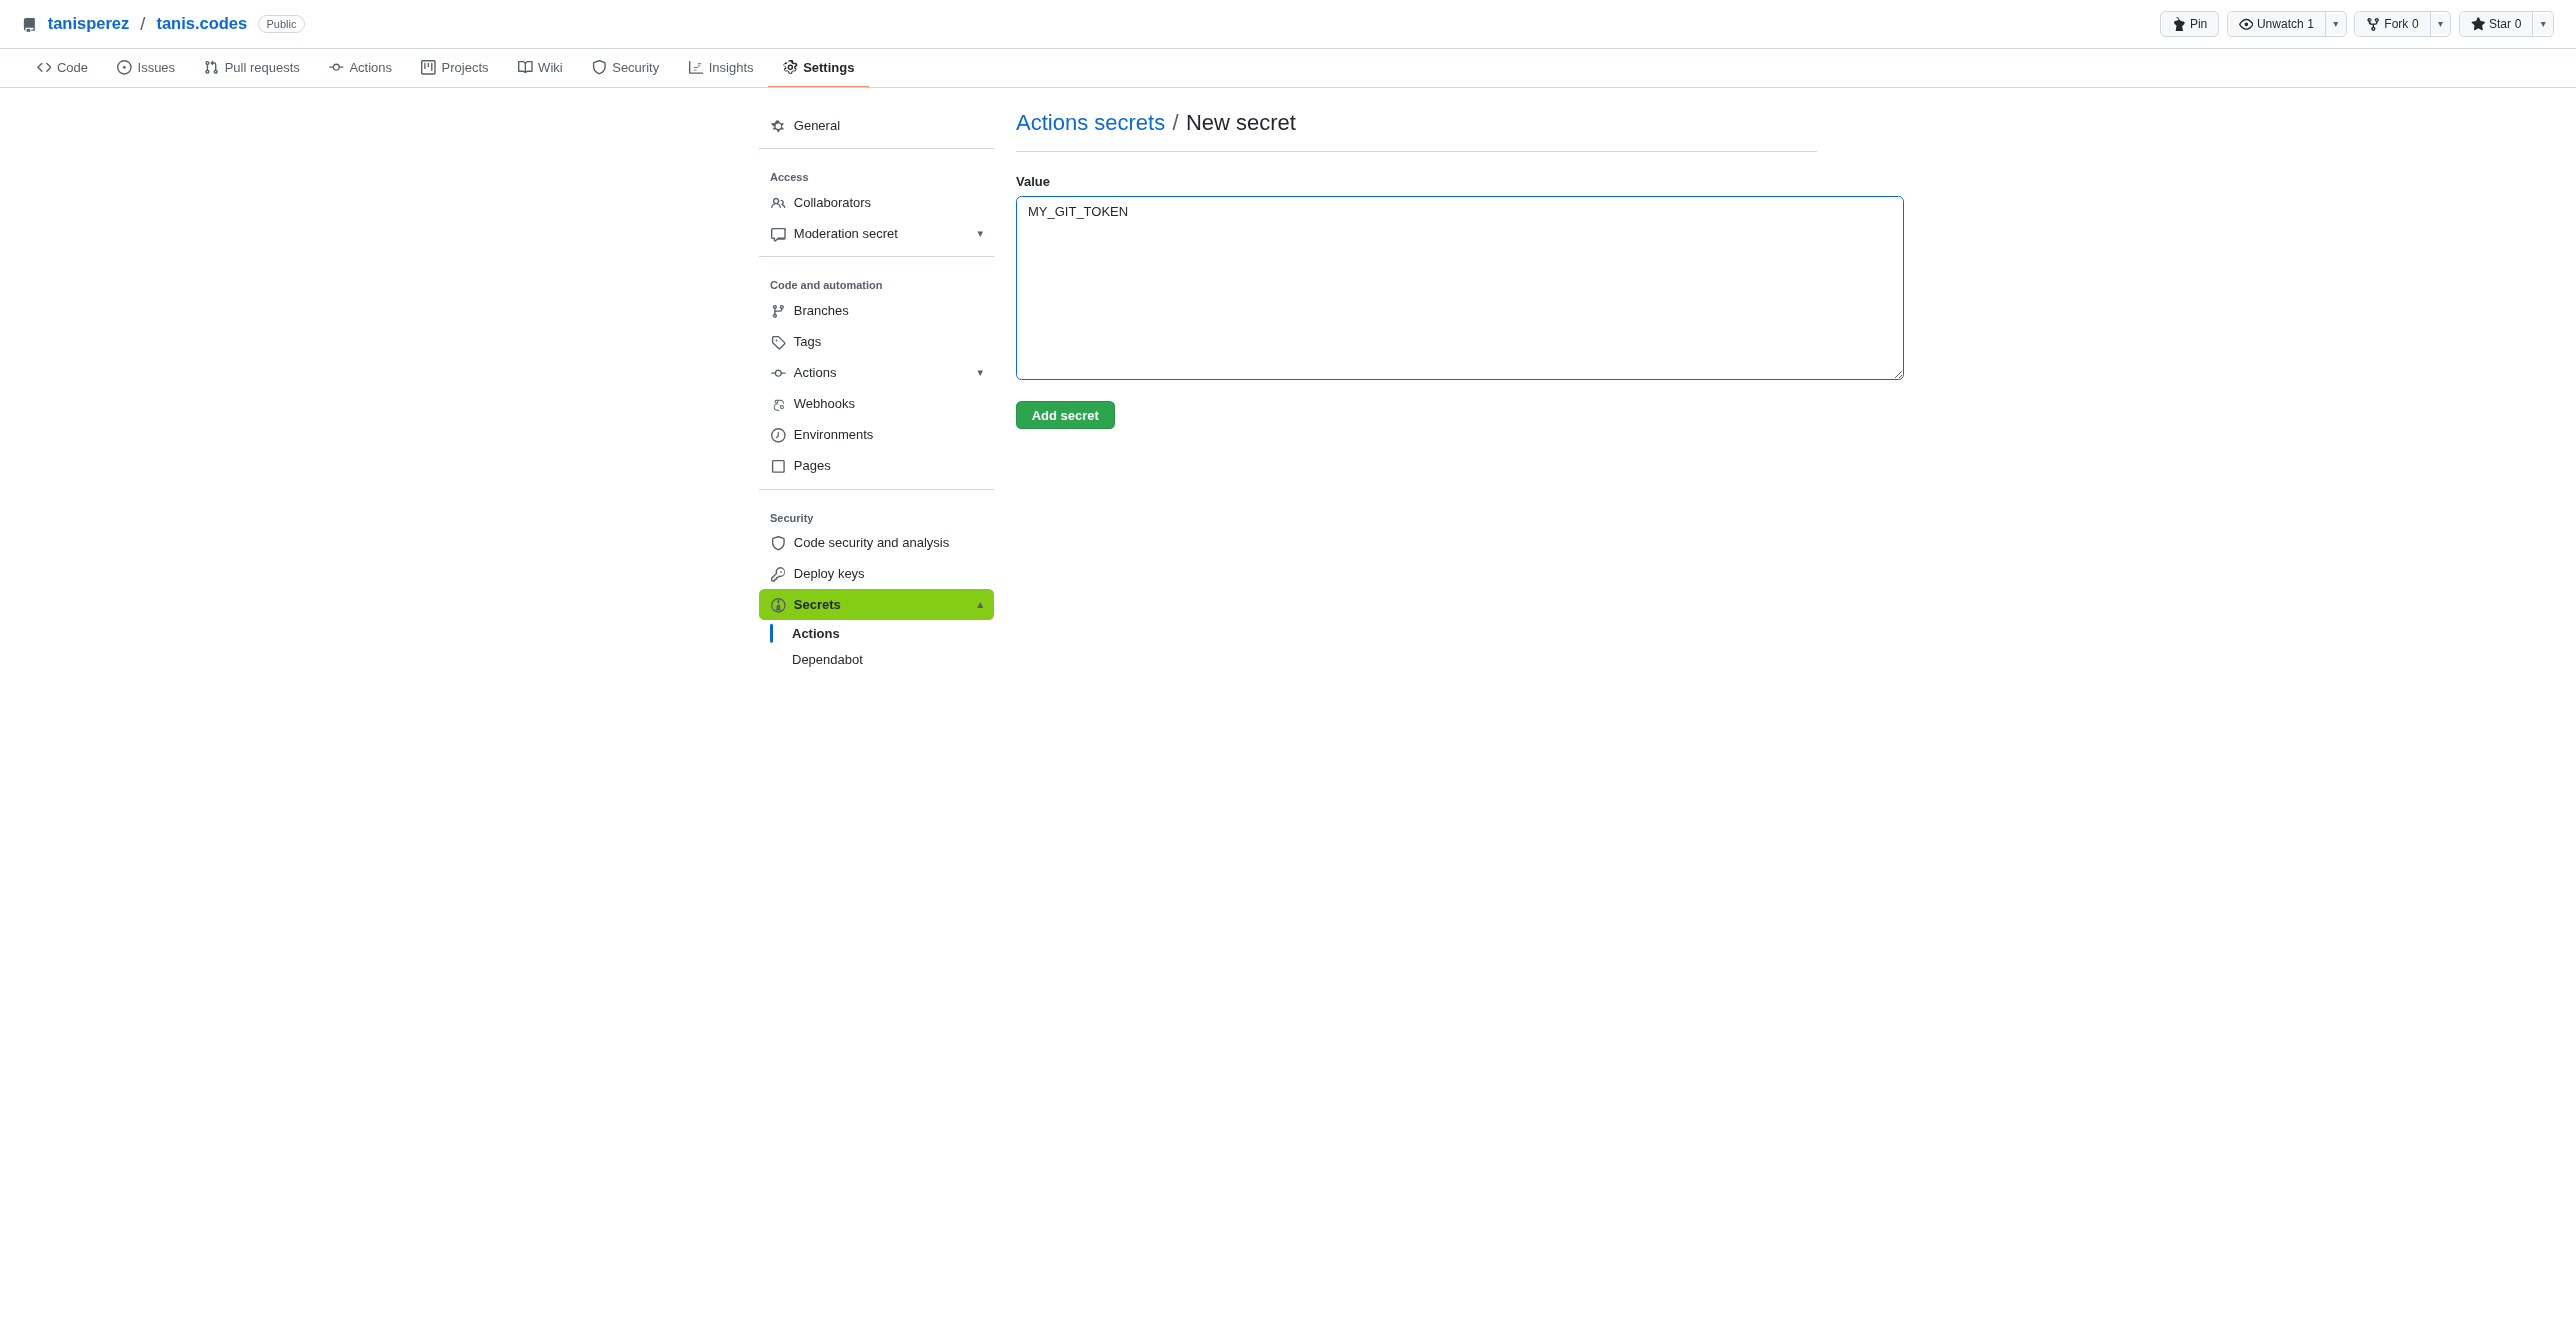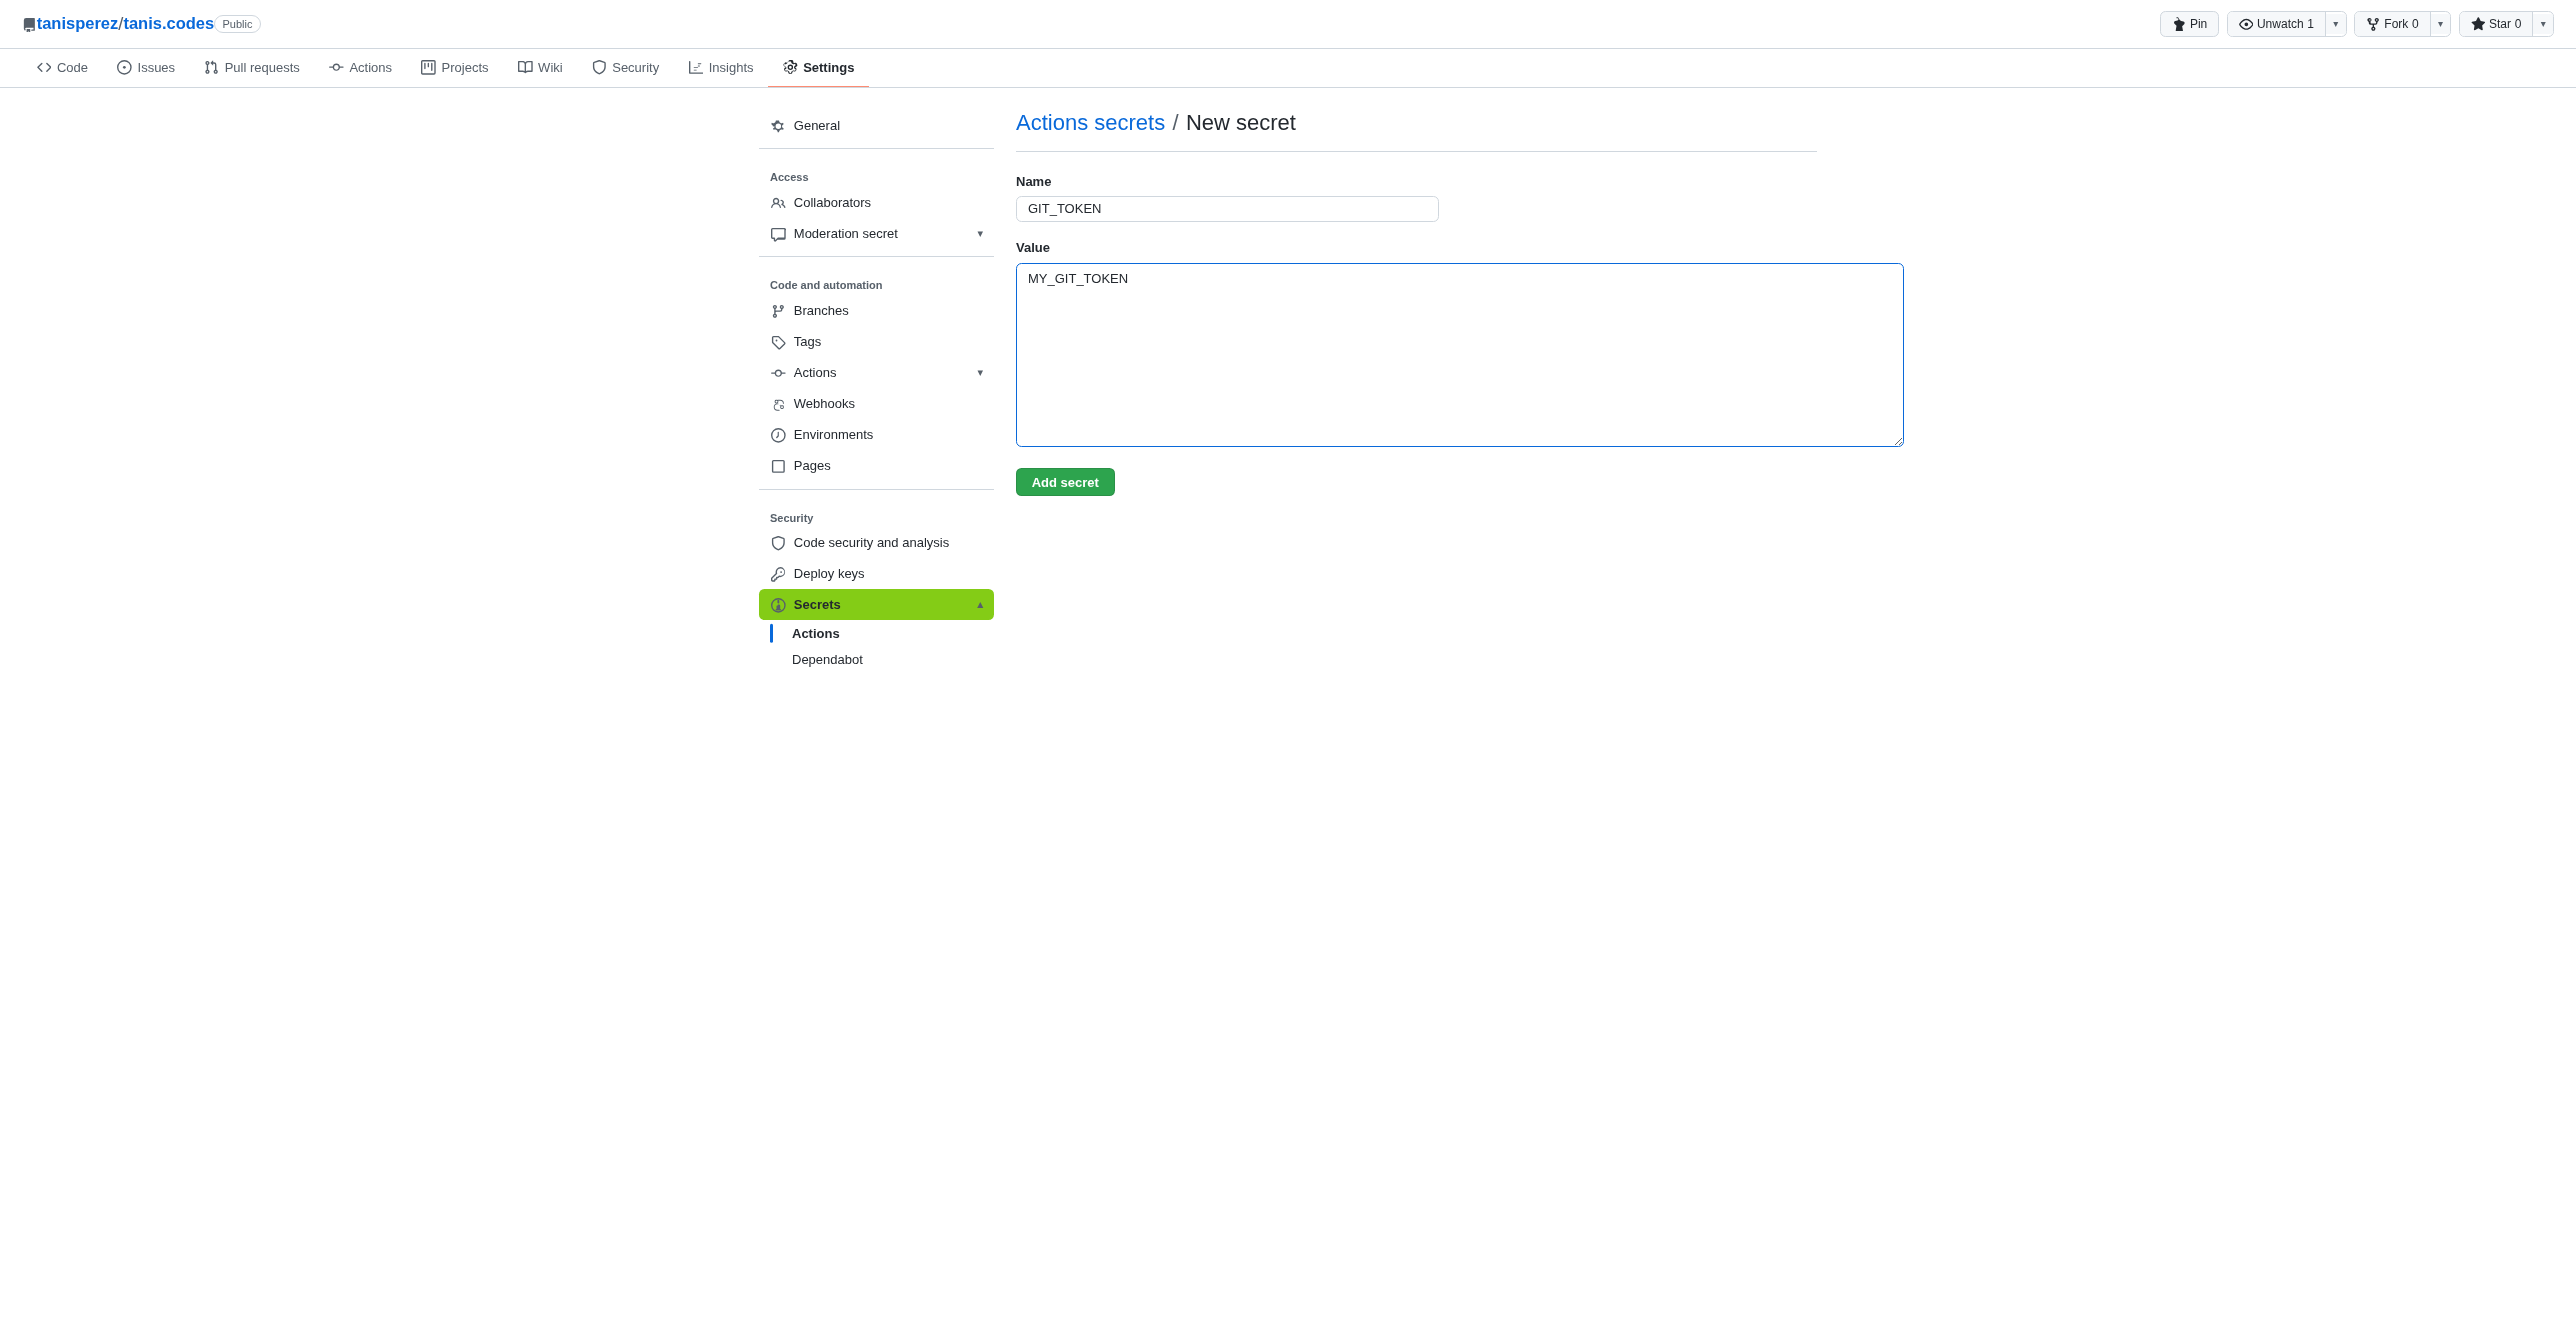--- a/index.html
+++ b/index.html
@@ -14,21 +14,21 @@
     .top-header {
       display: flex;
       align-items: center;
       padding: 11px 22px;
       border-bottom: 0.9px solid #d0d7de;
       background: #ffffff;
     }
     .repo-title {
       display: flex;
       align-items: center;
-      gap: 0;
+      gap: 11px;
       font-size: 16.5px;
       flex: 1;
     }
     .repo-icon {
       color: #57606a;
       font-size: 16.5px;
     }
     .repo-owner {
       color: #0969da;
       font-weight: 600;
@@ -536,24 +536,20 @@
   </aside>
 
   <main class="content-area">
     <div class="page-heading">
       <a class="page-heading-link">Actions secrets</a>
       <span class="page-heading-separator">/</span>
       <span class="page-heading-current">New secret</span>
     </div>
     <hr class="page-divider">
 
-    <div class="form-group">
-      <label class="form-label">Name</label>
-      <input class="form-input" type="text" value="GIT_TOKEN" style="">
-    </div>
 
     <div class="form-group">
       <label class="form-label">Value</label>
       <textarea class="form-textarea" style="">MY_GIT_TOKEN</textarea>
     </div>
 
     <button class="btn-add-secret">Add secret</button>
   </main>
 
 </div>

